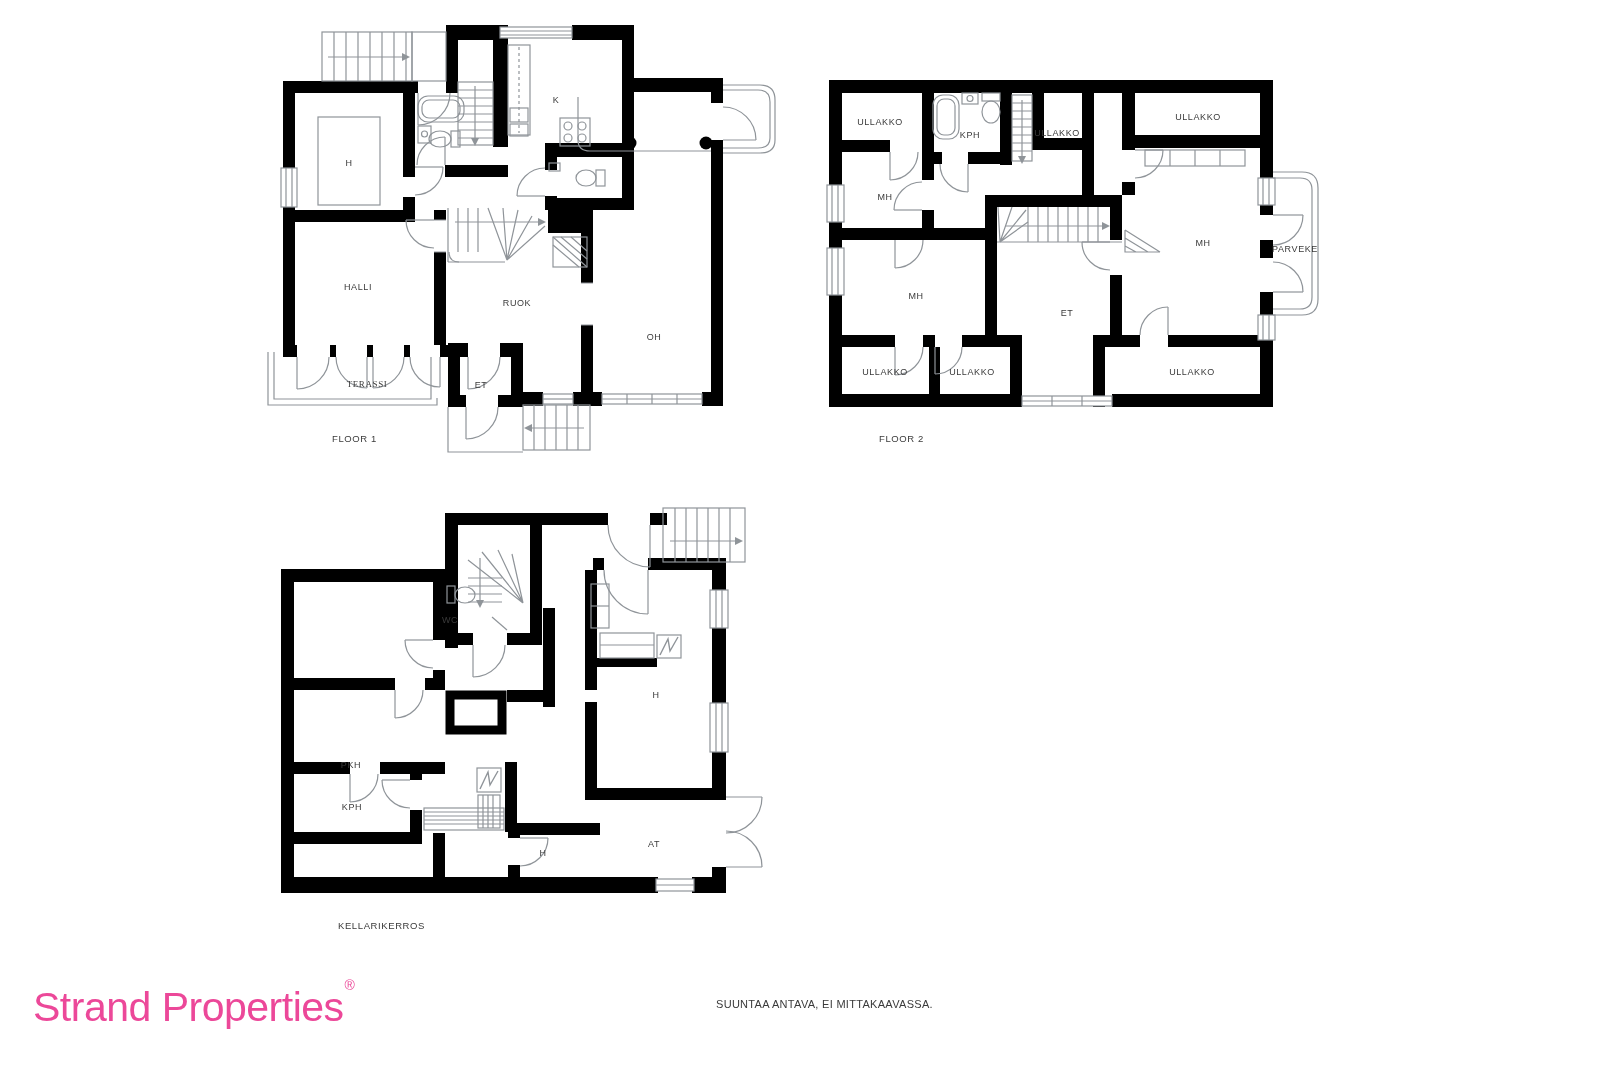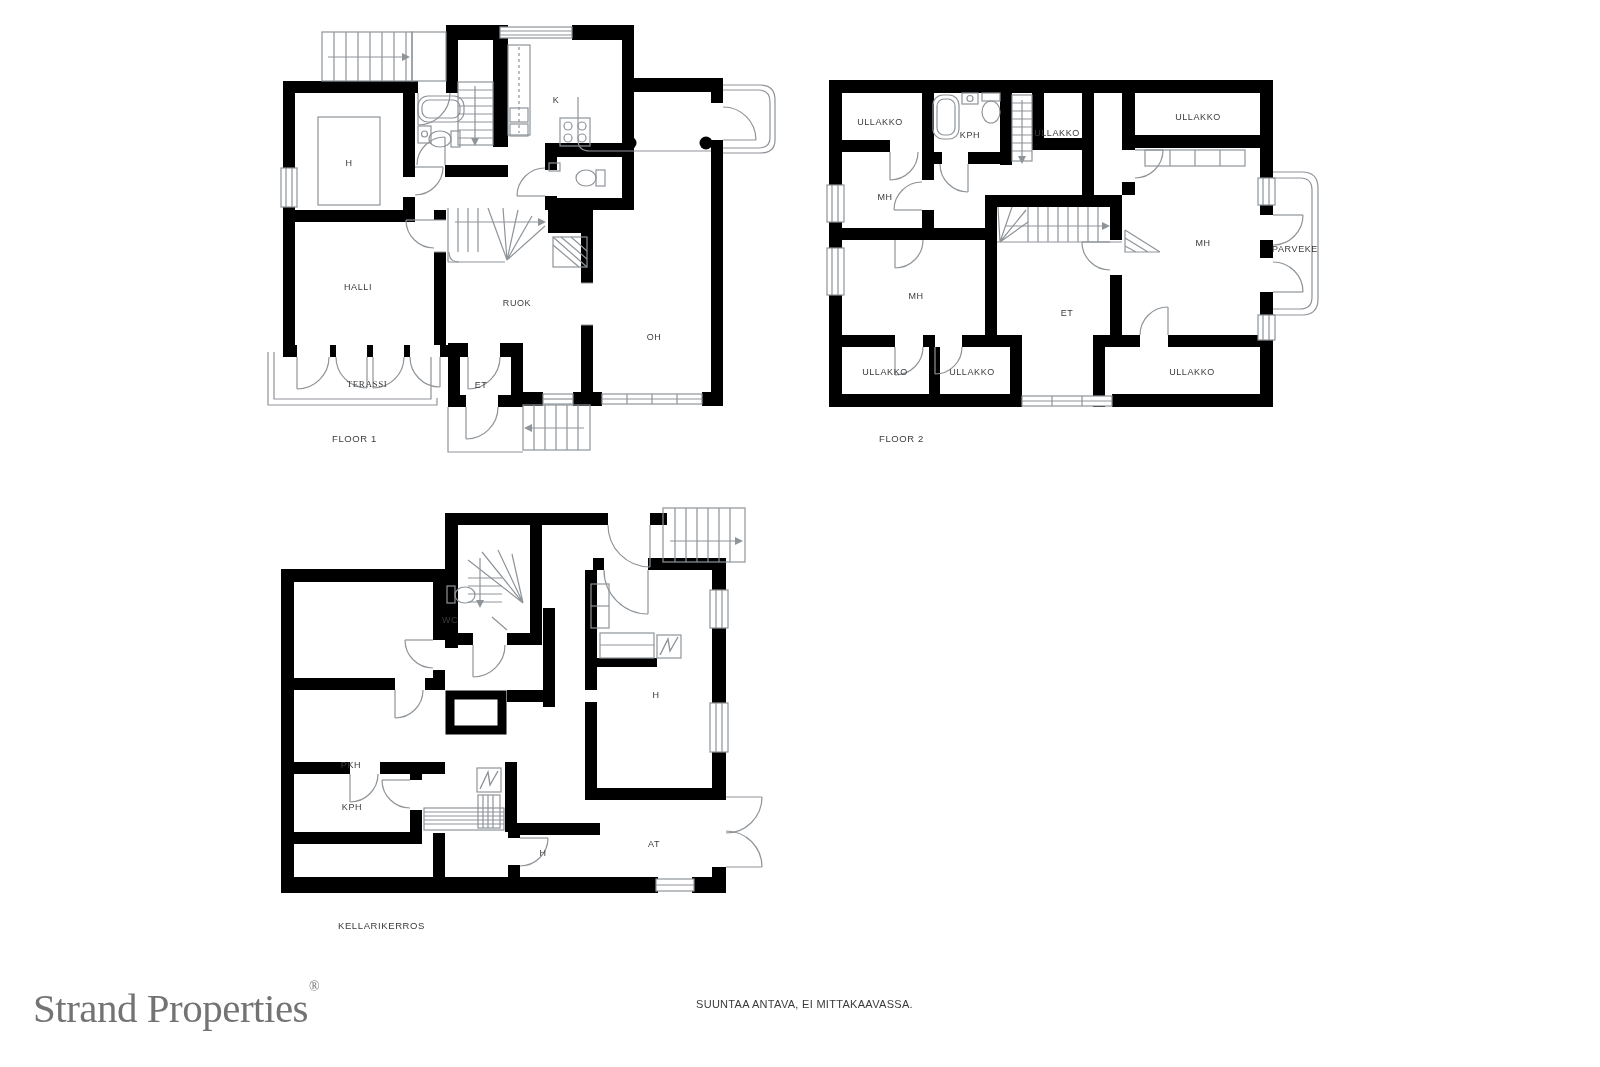--- a/index.html
+++ b/index.html
@@ -2,24 +2,24 @@
 <html><head>
 <meta charset="utf-8">
 <style>
   html,body{margin:0;padding:0;background:#ffffff;}
   #canvas{position:relative;width:1600px;height:1067px;background:#ffffff;overflow:hidden;
           font-family:"Liberation Sans",sans-serif;}
   #plansvg{position:absolute;left:0;top:0;}
   .room-label{position:absolute;transform:translate(-50%,-50%);font-size:9px;letter-spacing:.6px;
               color:#3a3a3a;white-space:nowrap;}
   .plan-caption{position:absolute;font-size:9.5px;letter-spacing:.6px;color:#3a3a3a;white-space:nowrap;padding-left:48px;}
-  #brand{position:absolute;left:33px;top:984px;font-family:Liberation Serif, serif;
-         font-size:41px;color:#737373;letter-spacing:-.5px;}
+  #brand{position:absolute;left:33px;top:984px;font-family:Liberation Sans, sans-serif;
+         font-size:41px;color:#ec4899;letter-spacing:-.5px;}
   #brand sup{font-size:14px;position:relative;top:-16px;left:1px;}
-  #disclaimer{position:absolute;left:696px;top:998px;font-size:11px;letter-spacing:.3px;color:#3b3b3b;}
+  #disclaimer{position:absolute;left:716px;top:998px;font-size:11px;letter-spacing:.3px;color:#3b3b3b;}
 </style>
 </head>
 <body>
 
 <div id="canvas">
 
 <svg id="plansvg" width="1600" height="1067" viewBox="0 0 1600 1067">
 
   <g>
 

